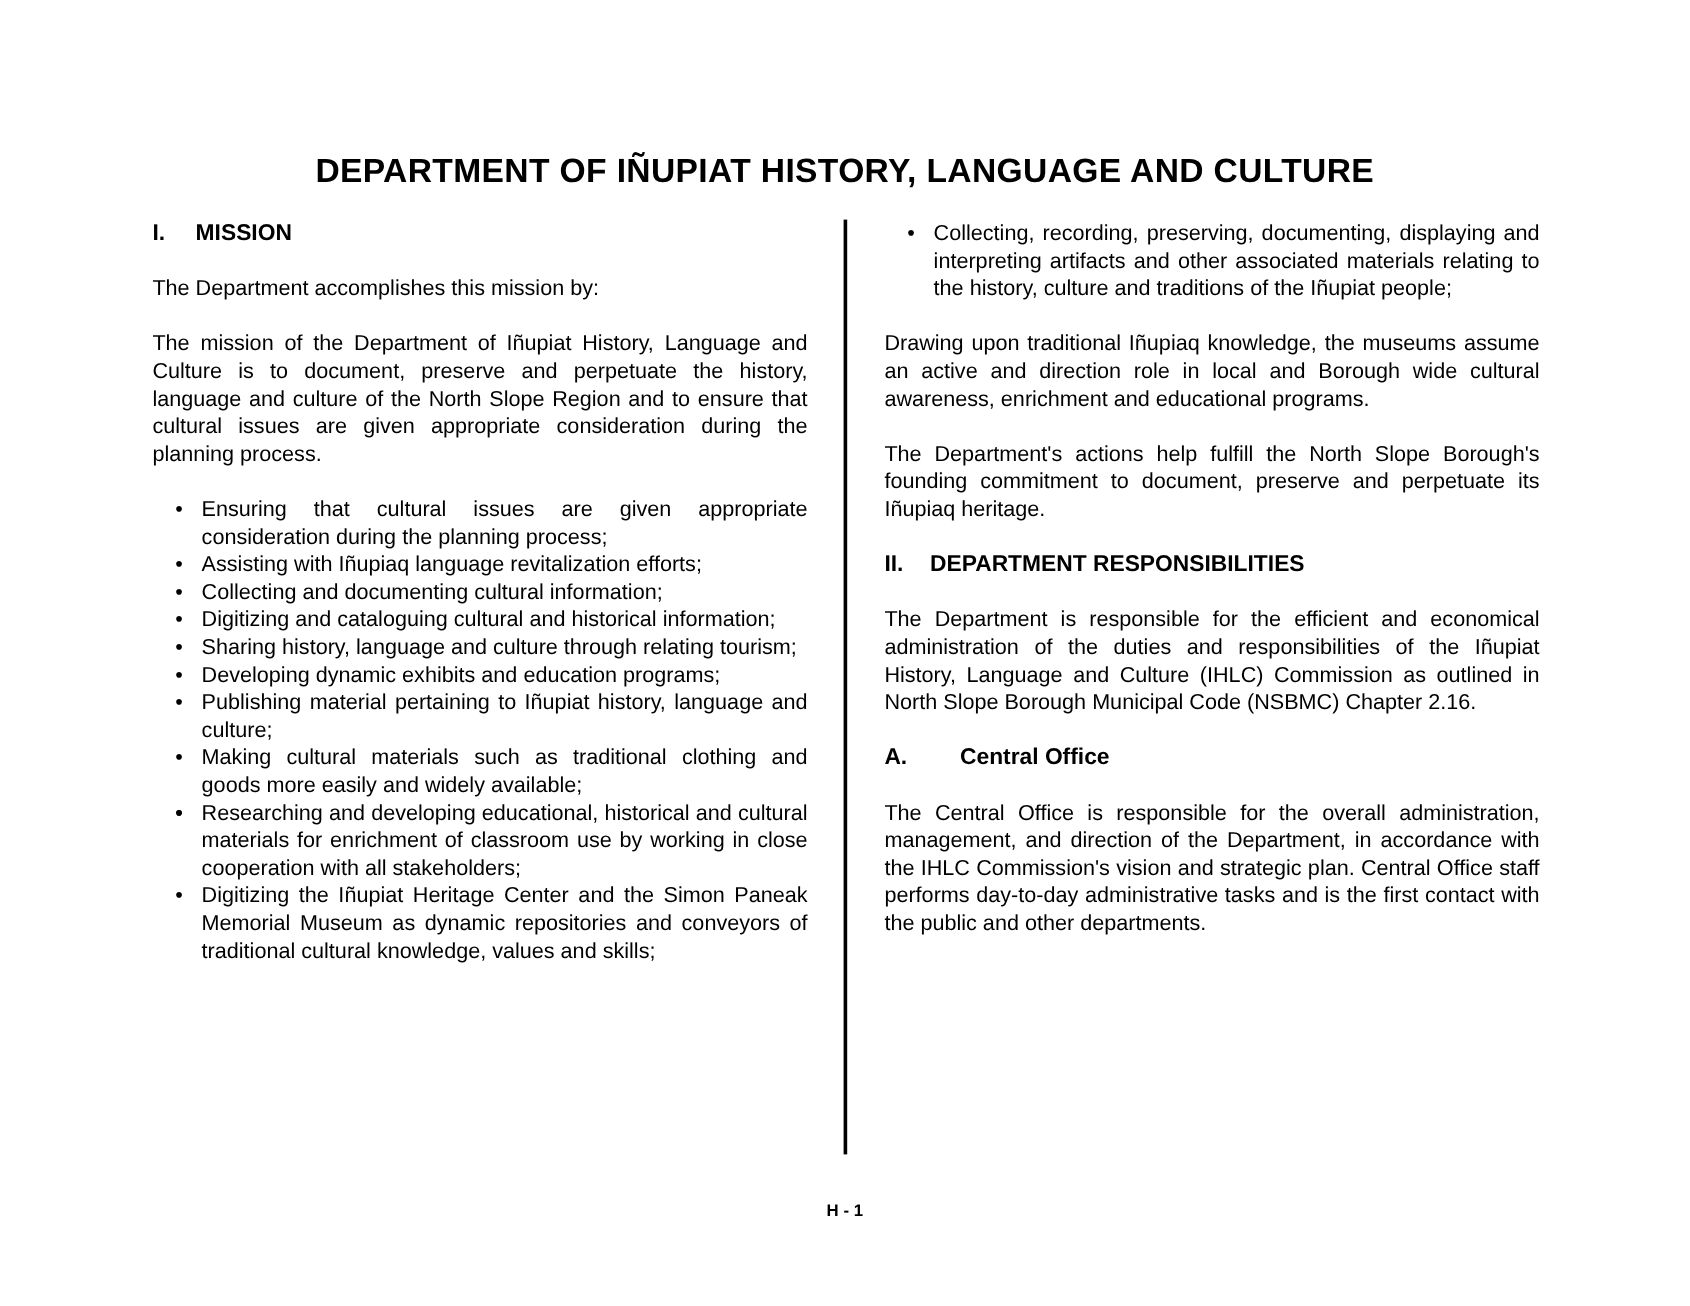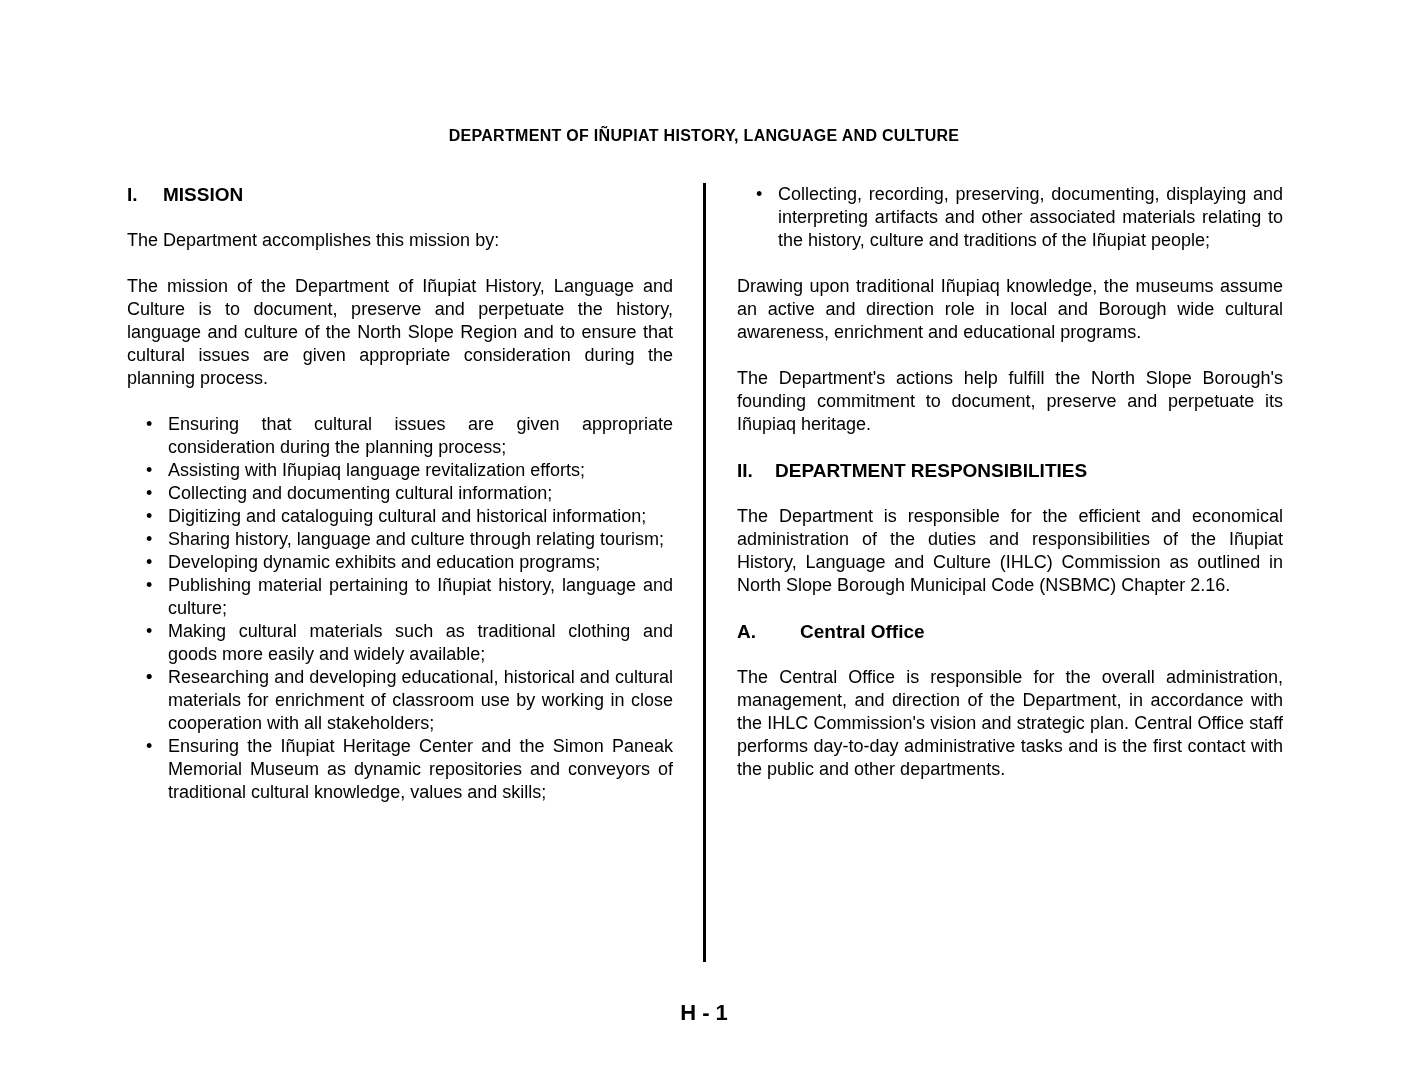--- a/index.html
+++ b/index.html
@@ -11,21 +11,21 @@
     color: #000000;
     font-family: "Liberation Sans", sans-serif;
     overflow: hidden;
   }
   .title {
     position: absolute;
     top: 127px;
     left: 0;
     width: 100%;
     text-align: center;
-    font-size: 16px;
+    font-size: 28px;
     font-weight: bold;
     letter-spacing: 0.3px;
   }
   .divider {
     position: absolute;
     left: 703px;
     top: 183px;
     width: 3px;
     height: 779px;
     background: #000000;
@@ -66,21 +66,21 @@
     position: absolute;
     left: 19px;
     top: 0;
   }
   .footer {
     position: absolute;
     top: 1000px;
     left: 0;
     width: 100%;
     text-align: center;
-    font-size: 22px;
+    font-size: 14px;
     font-weight: bold;
   }
 </style>
 </head>
 <body>
 
 <div class="page">
 
   <div class="title">DEPARTMENT OF IÑUPIAT HISTORY, LANGUAGE AND CULTURE</div>
 
@@ -132,21 +132,21 @@
       </li>
       <li>
         <span class="dot">•</span>
       </li>
       <li>
         <span class="dot">•</span>
         <span>Researching and developing educational, historical and cultural materials for enrichment of classroom use by working in close cooperation with all stakeholders;</span>
       </li>
       <li>
         <span class="dot">•</span>
-        <span>Ensuring the Iñupiat Heritage Center and the Simon Paneak Memorial Museum as dynamic repositories and conveyors of traditional cultural knowledge, values and skills;</span>
+        <span>Digitizing the Iñupiat Heritage Center and the Simon Paneak Memorial Museum as dynamic repositories and conveyors of traditional cultural knowledge, values and skills;</span>
       </li>
     </ul>
 
   </div>
 
   <div class="col col-right">
 
     <ul class="bullets">
       <li>
         <span class="dot">•</span>

